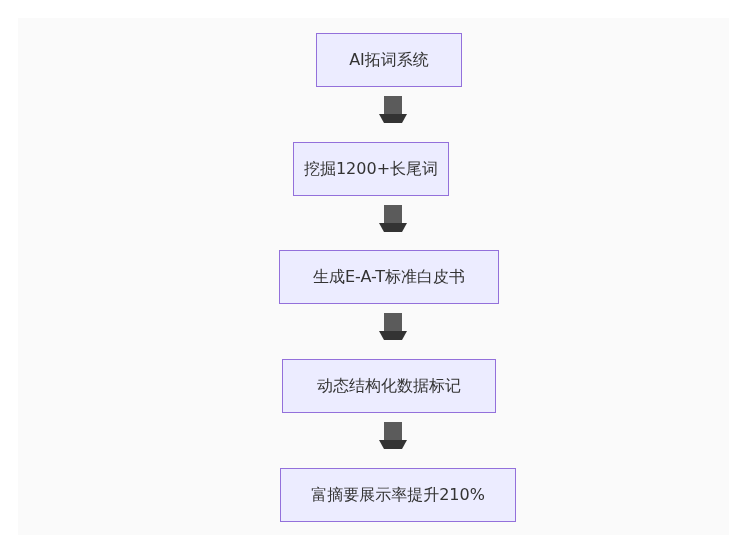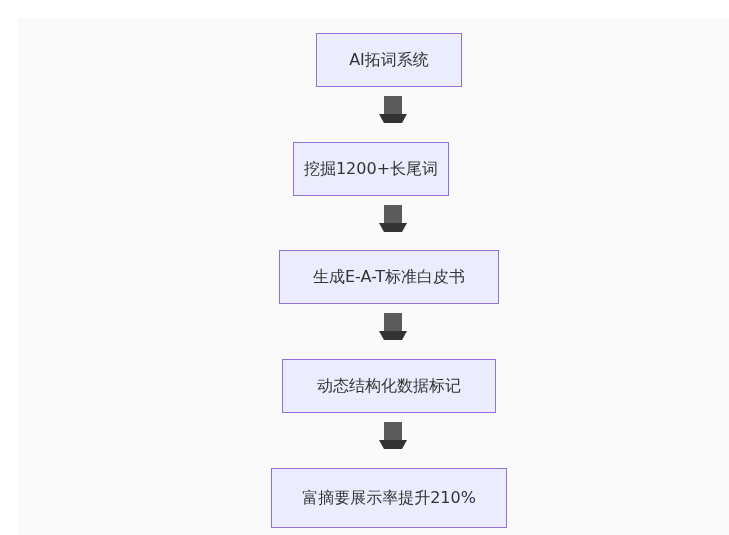--- a/index.html
+++ b/index.html
@@ -69,21 +69,21 @@
   </div>
 
   <div class="node" style="left:264px; top:341px; width:214px; height:54px;">
     <span>动态结构化数据标记</span>
   </div>
 
   <div class="node" style="left:261px; top:232px; width:220px; height:54px;">
     <span>生成E-A-T标准白皮书</span>
   </div>
 
-  <div class="node" style="left:253px; top:450px; width:236px; height:60px;">
+  <div class="node" style="left:262px; top:450px; width:236px; height:54px;">
     <span>富摘要展示率提升210%</span>
   </div>
 
   <div class="edge" style="left:366px; top:69px; height:55px;">
     <div class="line"></div>
     <div class="arrowhead"></div>
   </div>
 
   <div class="edge" style="left:366px; top:178px; height:54px;">
     <div class="line"></div>

